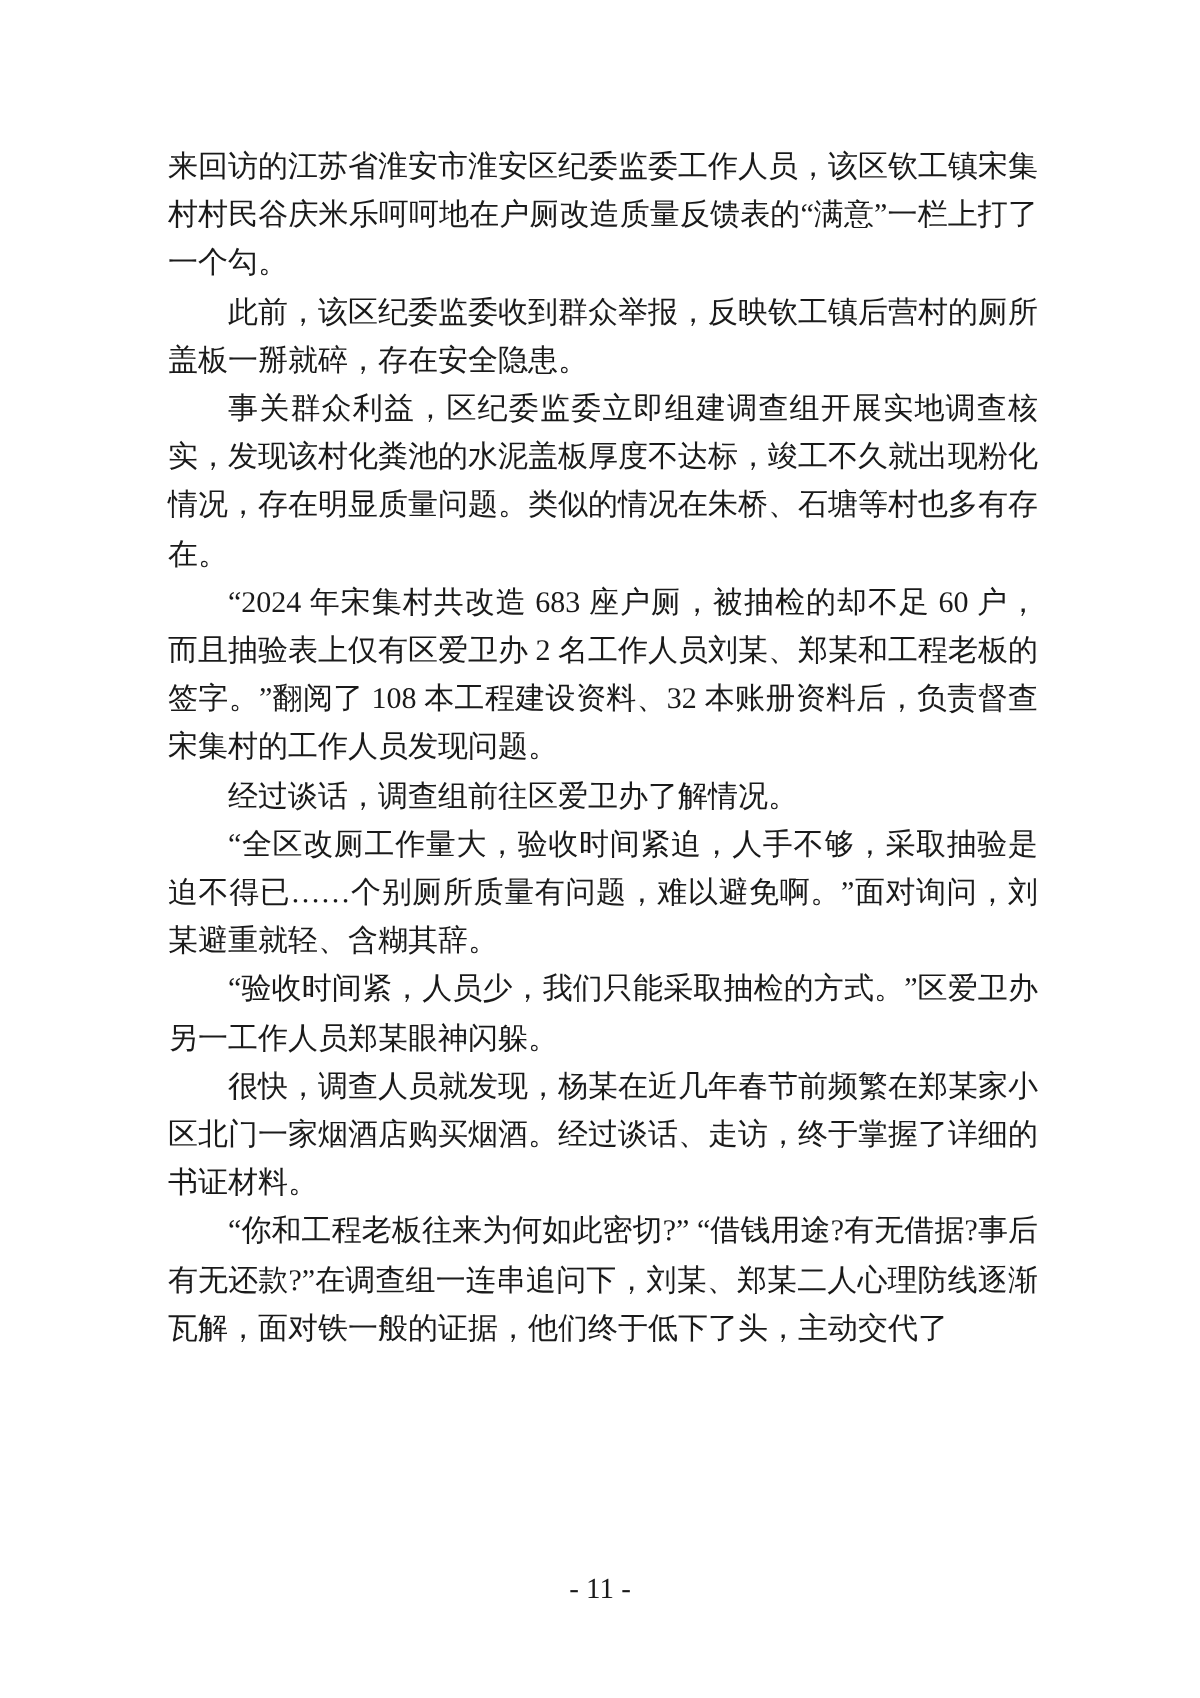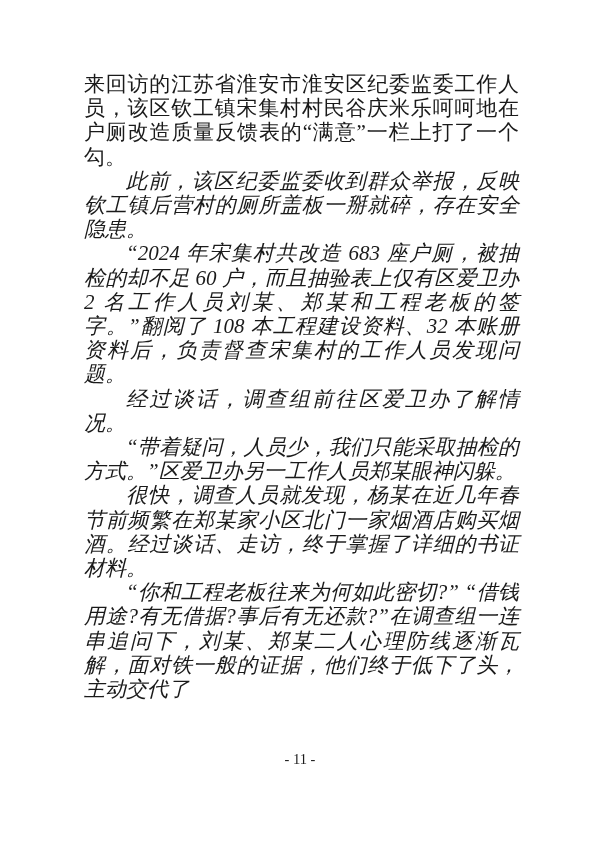--- a/index.html
+++ b/index.html
@@ -17,48 +17,49 @@
     font-family: "Liberation Serif", "DejaVu Serif", serif;
     color: #1a1a1a;
   }
   .doc-body {
     position: absolute;
     left: 84px;
     top: 72px;
     width: 435px;
   }
   .para {
-    font-size: 21px;
+    font-size: 15px;
     line-height: 24.2px;
     text-align: justify;
     letter-spacing: 0;
     word-break: break-all;
   }
   .para.indent {
     text-indent: 2em;
-    font-style: italic;
   }
   .page-number {
     position: absolute;
     left: 0;
-    top: 750px;
+    top: 786px;
     width: 600px;
     text-align: center;
     font-size: 14.5px;
     line-height: 18px;
     color: #1a1a1a;
   }
 </style>
 </head>
 <body>
 
 <div class="page">
   <div class="doc-body">
       <p class="para">来回访的江苏省淮安市淮安区纪委监委工作人员，该区钦工镇宋集村村民谷庆米乐呵呵地在户厕改造质量反馈表的“满意”一栏上打了一个勾。</p>
       <p class="para indent">此前，该区纪委监委收到群众举报，反映钦工镇后营村的厕所盖板一掰就碎，存在安全隐患。</p>
+      <p class="para indent">事关群众利益，区纪委监委立即组建调查组开展实地调查核实，发现该村化粪池的水泥盖板厚度不达标，竣工不久就出现粉化情况，存在明显质量问题。类似的情况在朱桥、石塘等村也多有存在。</p>
       <p class="para indent">“2024 年宋集村共改造 683 座户厕，被抽检的却不足 60 户，而且抽验表上仅有区爱卫办 2 名工作人员刘某、郑某和工程老板的签字。”翻阅了 108 本工程建设资料、32 本账册资料后，负责督查宋集村的工作人员发现问题。</p>
       <p class="para indent">经过谈话，调查组前往区爱卫办了解情况。</p>
-      <p class="para indent">“带着疑问，人员少，我们只能采取抽检的方式。”区爱卫办另一工作人员郑某眼神闪躲。</p>
+      <p class="para indent">“全区改厕工作量大，验收时间紧迫，人手不够，采取抽验是迫不得已……个别厕所质量有问题，难以避免啊。”面对询问，刘某避重就轻、含糊其辞。</p>
+      <p class="para indent">“验收时间紧，人员少，我们只能采取抽检的方式。”区爱卫办另一工作人员郑某眼神闪躲。</p>
       <p class="para indent">很快，调查人员就发现，杨某在近几年春节前频繁在郑某家小区北门一家烟酒店购买烟酒。经过谈话、走访，终于掌握了详细的书证材料。</p>
       <p class="para indent">“你和工程老板往来为何如此密切?” “借钱用途?有无借据?事后有无还款?”在调查组一连串追问下，刘某、郑某二人心理防线逐渐瓦解，面对铁一般的证据，他们终于低下了头，主动交代了</p>
     </div>
   <div class="page-number">- 11 -</div>
 </div>
 
 </body></html>

